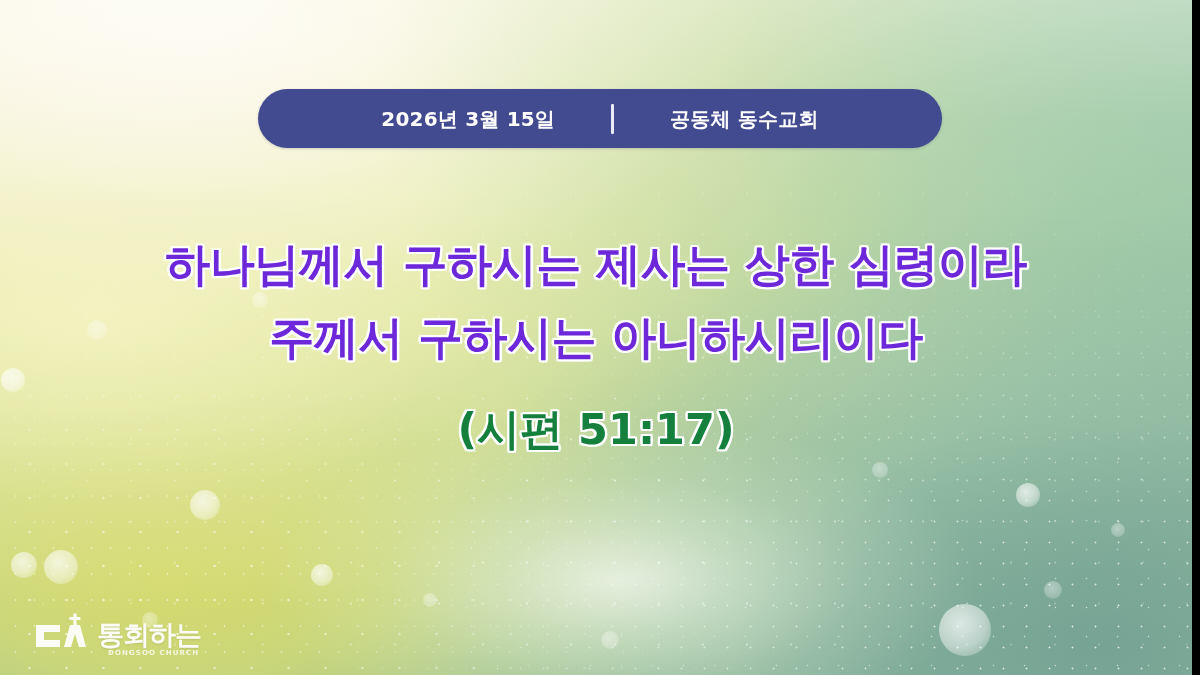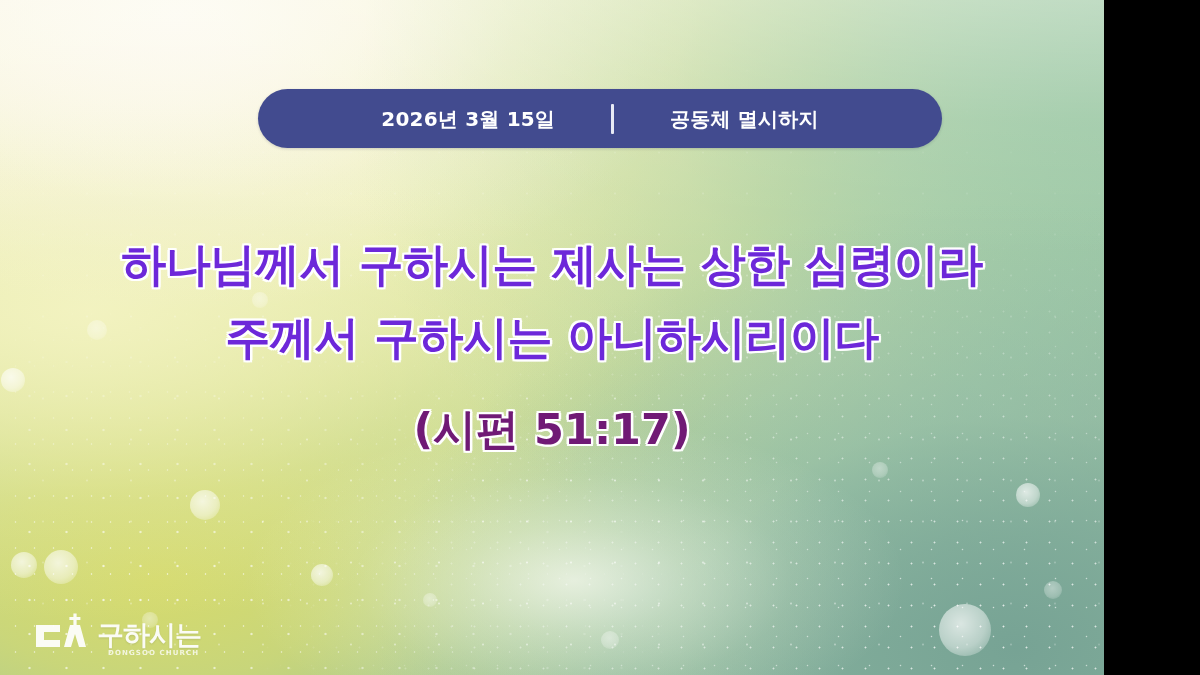--- a/index.html
+++ b/index.html
@@ -7,21 +7,21 @@
     margin: 0;
     padding: 0;
     background: #000;
   }
   body {
     font-family: "DejaVu Sans", "Liberation Sans", sans-serif;
   }
 
   .slide {
     position: relative;
-    width: 1104px;
+    width: 1192px;
     height: 675px;
     overflow: hidden;
     background: #dfe6c0;
     user-select: none;
   }
 
   
   .bg-base {
     position: absolute;
     inset: 0;
@@ -199,21 +199,21 @@
        0px -2.4px 0 rgba(255,255,255,0.95),
        0px  2.4px 0 rgba(255,255,255,0.95),
       -2.4px 0px 0 rgba(255,255,255,0.95),
        2.4px 0px 0 rgba(255,255,255,0.95);
   }
   .verse-ref {
     margin-top: 27px;
     font-size: 43px;
     font-weight: 700;
     line-height: 56px;
-    color: #701a75;
+    color: #15803d;
     letter-spacing: 0px;
     text-shadow:
       -2px -2px 0 rgba(255,255,255,0.95),
        2px -2px 0 rgba(255,255,255,0.95),
       -2px  2px 0 rgba(255,255,255,0.95),
        2px  2px 0 rgba(255,255,255,0.95),
        0px -2.4px 0 rgba(255,255,255,0.95),
        0px  2.4px 0 rgba(255,255,255,0.95),
       -2.4px 0px 0 rgba(255,255,255,0.95),
        2.4px 0px 0 rgba(255,255,255,0.95);
@@ -286,21 +286,21 @@
       <div class="bokeh soft" style="left: 872px; top: 462px; width: 16px; height: 16px;"></div>
       <div class="bokeh soft" style="left: 423px; top: 593px; width: 14px; height: 14px;"></div>
       <div class="bokeh soft" style="left: 87px; top: 320px; width: 20px; height: 20px;"></div>
       <div class="bokeh" style="left: 1px; top: 368px; width: 24px; height: 24px;"></div>
       <div class="bokeh soft" style="left: 252px; top: 292px; width: 16px; height: 16px;"></div>
     </div>
 
   <div class="badge">
     <span class="badge-text badge-date">2026년 3월 15일</span>
     <span class="badge-divider"></span>
-    <span class="badge-text badge-kind">공동체 멸시하지</span>
+    <span class="badge-text badge-kind">공동체 동수교회</span>
   </div>
 
   <div class="verse">
     <div class="verse-line">하나님께서 구하시는 제사는 상한 심령이라</div>
     <div class="verse-line">주께서 구하시는 아니하시리이다</div>
     <div class="verse-ref">(시편 51:17)</div>
   </div>
 
   <div class="logo">
     <span class="logo-mark">
@@ -308,18 +308,18 @@
 
         <path d="M2 12 H26 V19 H10 V27 H26 V34 H2 Z" fill="#ffffff"></path>
 
         <path d="M36 12 L30 34 H37 L41 21 L45 34 H52 L46 12 Z" fill="#ffffff"></path>
 
         <rect x="39.4" y="0.5" width="3.2" height="12" fill="#ffffff"></rect>
         <rect x="35.4" y="4" width="11" height="3" fill="#ffffff"></rect>
       </svg>
     </span>
     <span class="logo-textblock">
-      <span class="logo-name">구하시는</span>
+      <span class="logo-name">통회하는</span>
       <span class="logo-sub">DONGSOO CHURCH</span>
     </span>
   </div>
 
 </div>
 
 </body></html>

